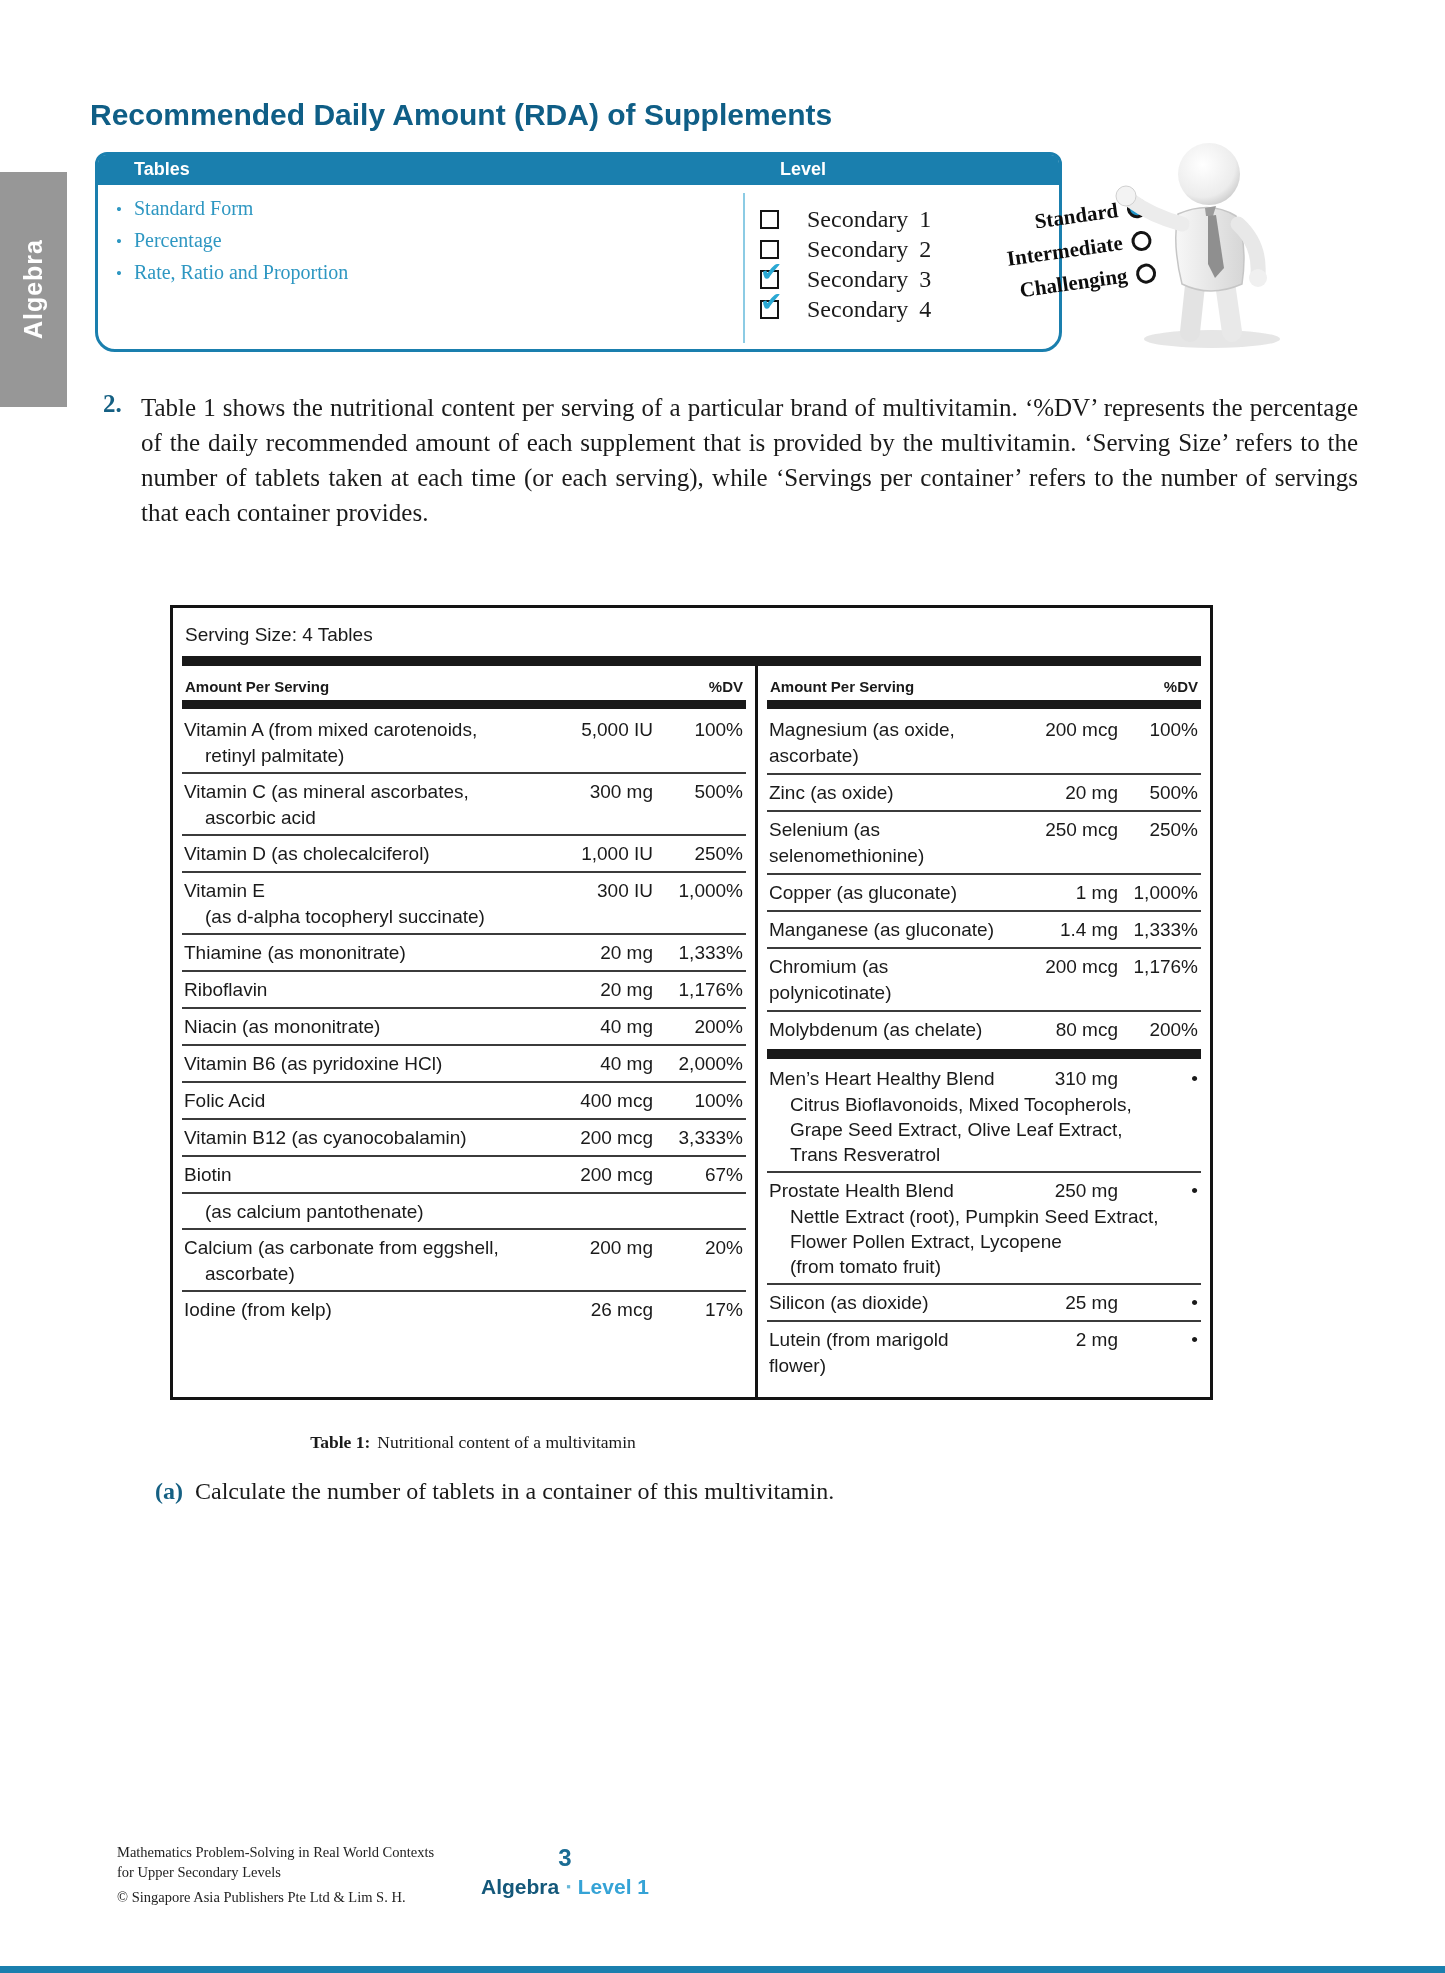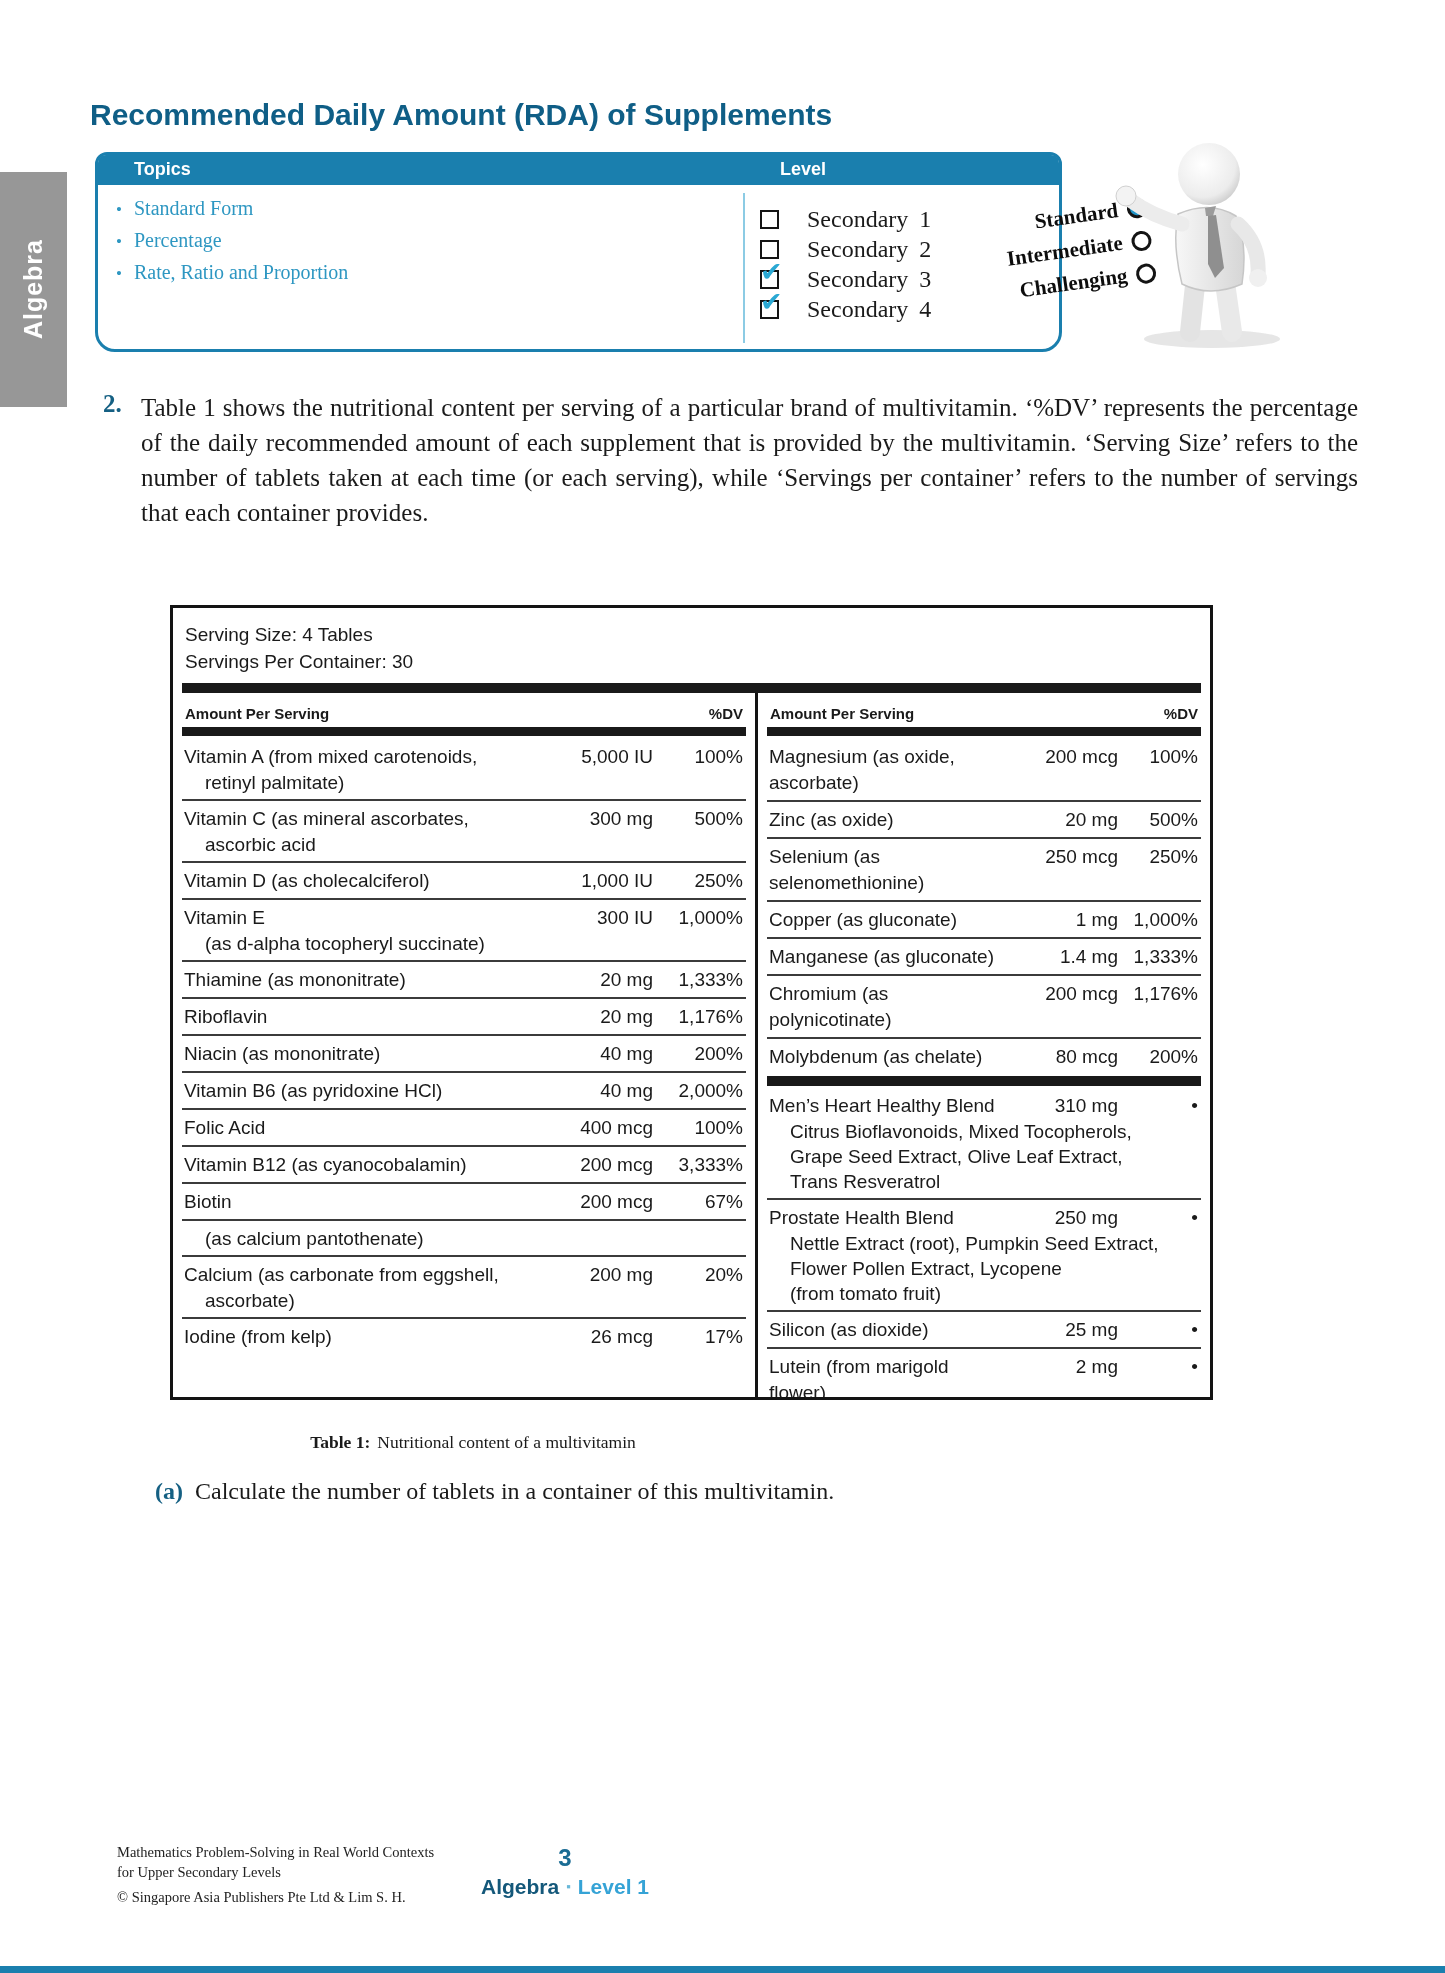--- a/index.html
+++ b/index.html
@@ -96,21 +96,21 @@
 <div class="page">
 
   <div class="sidebar-tab">
     <span>Algebra</span>
   </div>
 
   <h1 class="title">Recommended Daily Amount (RDA) of Supplements</h1>
 
   <div class="topic-box">
     <div class="box-head">
-      <span class="bh-topics">Topics</span>
+      <span class="bh-topics">Tables</span>
       <span class="bh-level">Level</span>
     </div>
     <div class="box-divider"></div>
     <div class="topics-list">
         <div class="topic-item">
           <span class="bullet">•</span>
           <span class="topic-text">Standard Form</span>
         </div>
         <div class="topic-item">
           <span class="bullet">•</span>
@@ -186,21 +186,20 @@
   </svg>
 
   <div class="question">
     <span class="qnum">2.</span>
     <div class="qtext">Table 1 shows the nutritional content per serving of a particular brand of multivitamin. ‘%DV’ represents the percentage of the daily recommended amount of each supplement that is provided by the multivitamin. ‘Serving Size’ refers to the number of tablets taken at each time (or each serving), while ‘Servings per container’ refers to the number of servings that each container provides.</div>
   </div>
 
   <div class="ntable">
     <div class="serving">
       <div>Serving Size: 4 Tables</div>
-      <div>Servings Per Container: 30</div>
     </div>
     <div class="tbar"></div>
     <div class="cols">
       <div class="ncol left">
         <div class="nheader">
           <span class="nh-a">Amount Per Serving</span>
           <span class="nh-d">%DV</span>
         </div>
         <div class="hbar"></div>
         <div class="rows">

